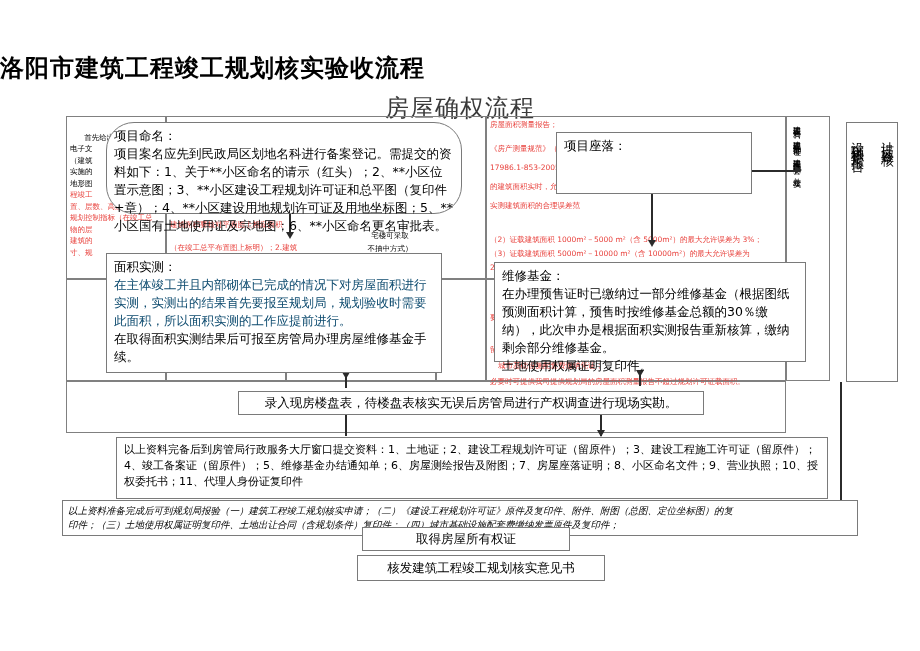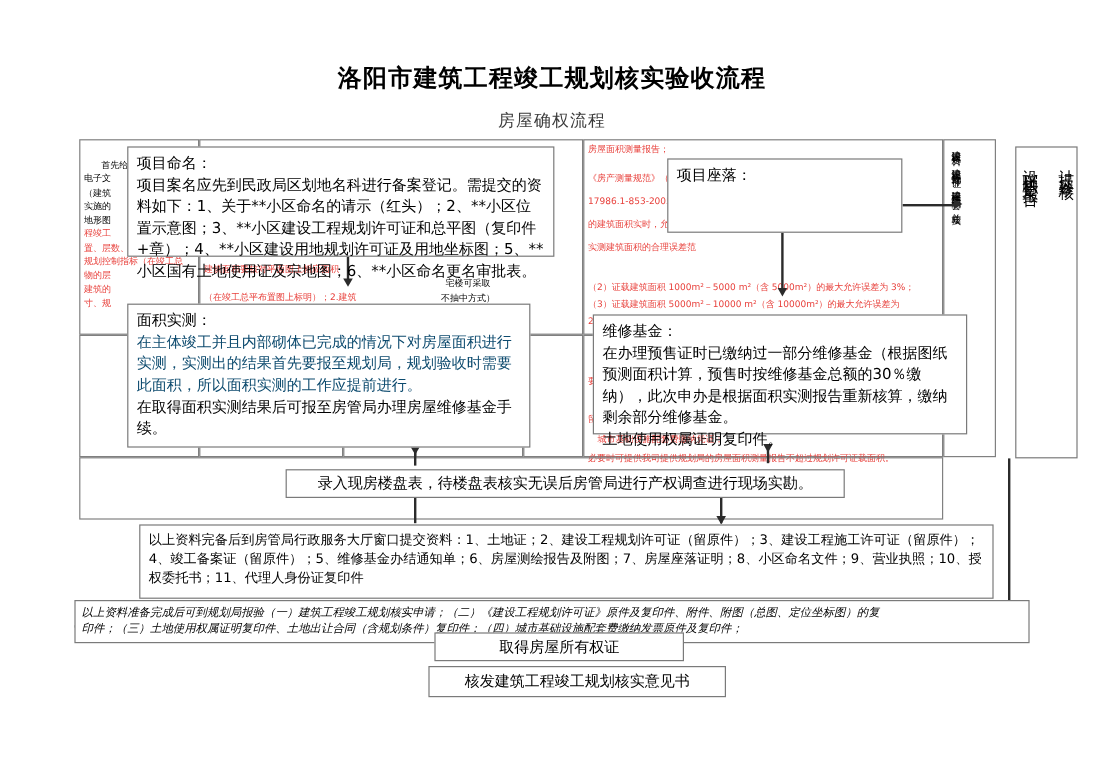--- a/index.html
+++ b/index.html
@@ -9,26 +9,26 @@
     font-family:"DejaVu Sans","Liberation Sans",sans-serif;
     position:relative;
     overflow:hidden;
     color:#000;
   }
   .page{position:absolute;left:0;top:0;width:920px;height:651px;}
 
   
   .title-main{
     position:absolute;left:0;top:52px;width:920px;
-    text-align:center;font-size:20px;font-weight:bold;
+    font-size:24px;font-weight:bold;
     letter-spacing:1px;
   }
   .title-sub{
     position:absolute;left:0;top:92px;width:920px;
-    text-align:center;font-size:14px;font-weight:normal;
+    text-align:center;font-size:24px;font-weight:normal;
     color:#3a3a3a;letter-spacing:1px;
   }
 
   
   .bg-layer{position:absolute;left:0;top:0;width:920px;height:651px;}
   .bgbox{
     position:absolute;border:1px solid #808080;
     box-sizing:border-box;
   }
   .bgtext{
@@ -166,21 +166,21 @@
   <div class="arrow-d" style="left:597px;top:430px;"></div>
 
   <div class="conn" style="left:840px;top:382px;width:1.5px;height:140px;"></div>
   <div class="conn" style="left:630px;top:521px;width:212px;height:1.5px;"></div>
 
   <div class="conn" style="left:473px;top:509px;width:1.5px;height:18px;"></div>
   <div class="arrow-d" style="left:470px;top:518px;"></div>
 
   <div class="conn" style="left:62px;top:521px;width:300px;height:1.5px;"></div>
 
-  <div class="fbox" style="left:106px;top:122px;width:356px;height:92px;">
+  <div class="fbox" style="left:106px;top:122px;width:356px;height:92px;border-radius:28px;">
     <div>项目命名：</div>
     <div>项目案名应先到民政局区划地名科进行备案登记。需提交的资料如下：1、关于**小区命名的请示（红头）；2、**小区位置示意图；3、**小区建设工程规划许可证和总平图（复印件+章）；4、**小区建设用地规划许可证及用地坐标图；5、**小区国有土地使用证及宗地图；6、**小区命名更名审批表。</div>
   </div>
 
   <div class="fbox" style="left:106px;top:253px;width:336px;height:120px;">
     <div>面积实测：</div>
     <div class="red">在主体竣工并且内部砌体已完成的情况下对房屋面积进行实测，实测出的结果首先要报至规划局，规划验收时需要此面积，所以面积实测的工作应提前进行。</div>
     <div>在取得面积实测结果后可报至房管局办理房屋维修基金手续。</div>
   </div>
 

